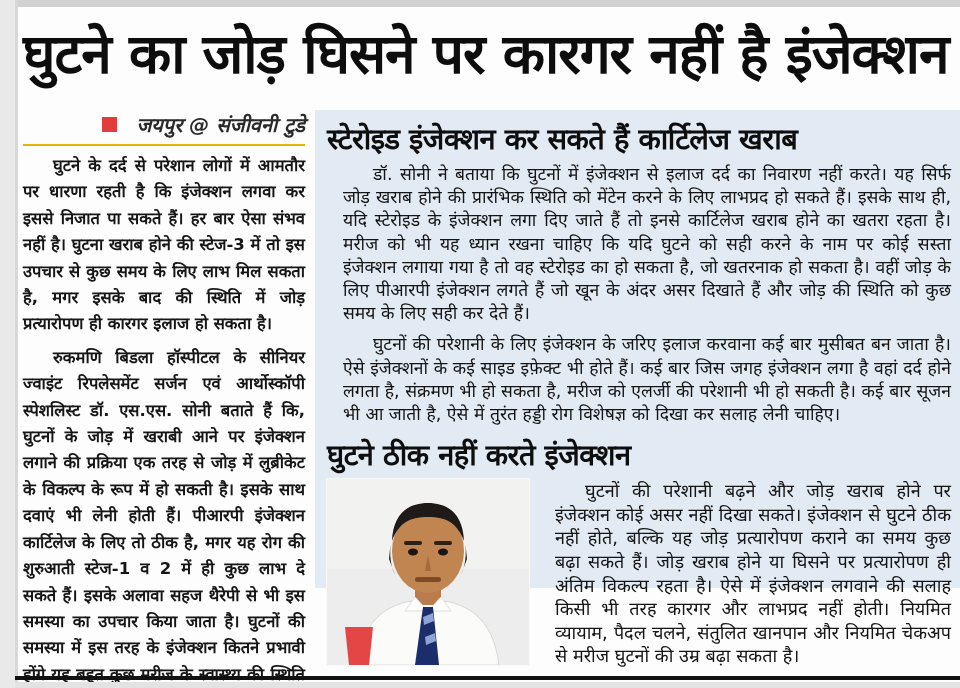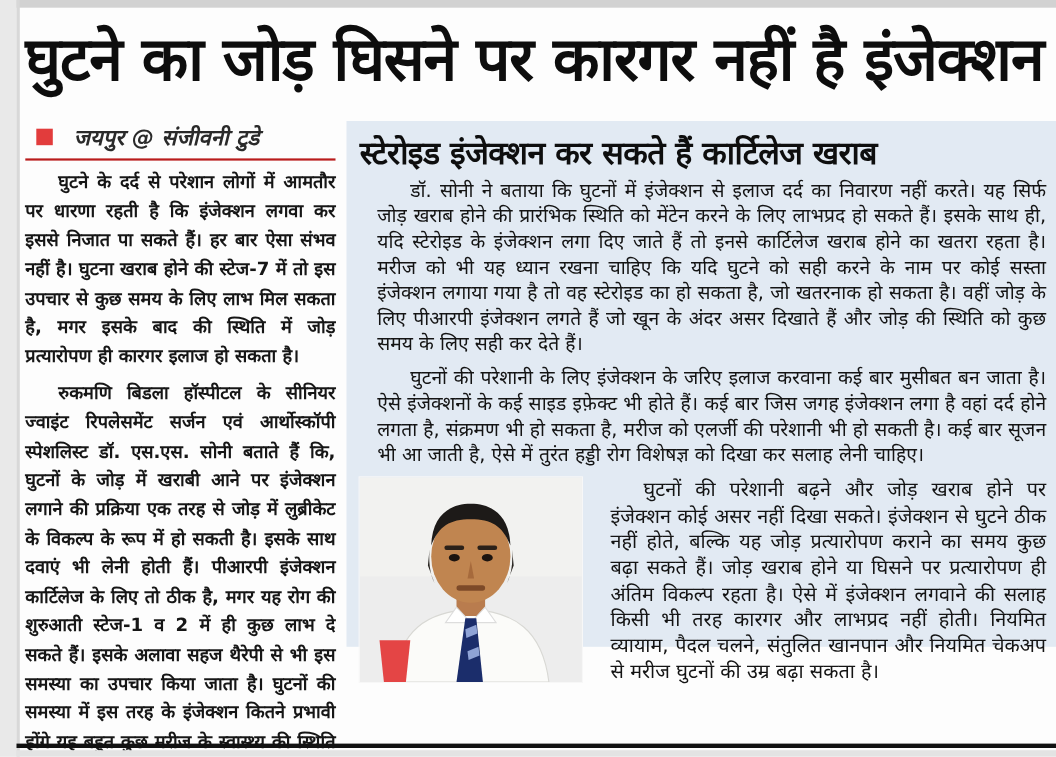--- a/index.html
+++ b/index.html
@@ -27,21 +27,22 @@
   }
 
   
   .left-col{
     position:absolute;left:8px;top:108px;width:282px;height:564px;
     color:#1b1b1b;
   }
   .byline-row{
     display:flex;align-items:center;gap:19px;
     padding:3px 0 6px 10px;
-    border-bottom:2px solid #b91c1c;
+    border-bottom:2px solid #eab308;
+    justify-content:flex-end;
   }
   .byline-square{width:15px;height:15px;background:#e23c3c;flex:0 0 auto;}
   .byline-text{
     font-size:20px;font-weight:700;font-style:italic;color:#2a2a2a;
     white-space:nowrap;
   }
   .left-col p{
     margin:7px 0 0 0;
     font-size:16.5px;line-height:26.4px;font-weight:600;
     text-align:justify;text-justify:inter-word;color:#161616;
@@ -78,30 +79,31 @@
   <div class="edge-left"></div>
   <div class="edge-right"></div>
 
   <div class="headline">घुटने का जोड़ घिसने पर कारगर नहीं है इंजेक्शन</div>
 
   <div class="left-col">
     <div class="byline-row">
       <span class="byline-square"></span>
       <span class="byline-text">जयपुर @ संजीवनी टुडे</span>
     </div>
-    <p>घुटने के दर्द से परेशान लोगों में आमतौर पर धारणा रहती है कि इंजेक्शन लगवा कर इससे निजात पा सकते हैं। हर बार ऐसा संभव नहीं है। घुटना खराब होने की स्टेज-7 में तो इस उपचार से कुछ समय के लिए लाभ मिल सकता है, मगर इसके बाद की स्थिति में जोड़ प्रत्यारोपण ही कारगर इलाज हो सकता है।</p>
+    <p>घुटने के दर्द से परेशान लोगों में आमतौर पर धारणा रहती है कि इंजेक्शन लगवा कर इससे निजात पा सकते हैं। हर बार ऐसा संभव नहीं है। घुटना खराब होने की स्टेज-3 में तो इस उपचार से कुछ समय के लिए लाभ मिल सकता है, मगर इसके बाद की स्थिति में जोड़ प्रत्यारोपण ही कारगर इलाज हो सकता है।</p>
     <p>रुकमणि बिडला हॉस्पीटल के सीनियर ज्वाइंट रिपलेसमेंट सर्जन एवं आर्थोस्कॉपी स्पेशलिस्ट डॉ. एस.एस. सोनी बताते हैं कि, घुटनों के जोड़ में खराबी आने पर इंजेक्शन लगाने की प्रक्रिया एक तरह से जोड़ में लुब्रीकेट के विकल्प के रूप में हो सकती है। इसके साथ दवाएं भी लेनी होती हैं। पीआरपी इंजेक्शन कार्टिलेज के लिए तो ठीक है, मगर यह रोग की शुरुआती स्टेज-1 व 2 में ही कुछ लाभ दे सकते हैं। इसके अलावा सहज थैरेपी से भी इस समस्या का उपचार किया जाता है। घुटनों की समस्या में इस तरह के इंजेक्शन कितने प्रभावी होंगे यह बहुत कुछ मरीज के स्वास्थ्य की स्थिति पर भी निर्भर करता है। मरीज को कोई अन्य बीमारी न हो, नियमित व्यायाम करता हो, पैदल चलता हो, उनमें इसका असर हो सकता है।</p>
   </div>
 
   <div class="panel">
     <div class="sec-title">स्टेरोइड इंजेक्शन कर सकते हैं कार्टिलेज खराब</div>
     <p class="sec-body">डॉ. सोनी ने बताया कि घुटनों में इंजेक्शन से इलाज दर्द का निवारण नहीं करते। यह सिर्फ जोड़ खराब होने की प्रारंभिक स्थिति को मेंटेन करने के लिए लाभप्रद हो सकते हैं। इसके साथ ही, यदि स्टेरोइड के इंजेक्शन लगा दिए जाते हैं तो इनसे कार्टिलेज खराब होने का खतरा रहता है। मरीज को भी यह ध्यान रखना चाहिए कि यदि घुटने को सही करने के नाम पर कोई सस्ता इंजेक्शन लगाया गया है तो वह स्टेरोइड का हो सकता है, जो खतरनाक हो सकता है। वहीं जोड़ के लिए पीआरपी इंजेक्शन लगते हैं जो खून के अंदर असर दिखाते हैं और जोड़ की स्थिति को कुछ समय के लिए सही कर देते हैं।</p>
 
     <p class="sec-body">घुटनों की परेशानी के लिए इंजेक्शन के जरिए इलाज करवाना कई बार मुसीबत बन जाता है। ऐसे इंजेक्शनों के कई साइड इफ़ेक्ट भी होते हैं। कई बार जिस जगह इंजेक्शन लगा है वहां दर्द होने लगता है, संक्रमण भी हो सकता है, मरीज को एलर्जी की परेशानी भी हो सकती है। कई बार सूजन भी आ जाती है, ऐसे में तुरंत हड्डी रोग विशेषज्ञ को दिखा कर सलाह लेनी चाहिए।</p>
 
+    <div class="sec-title">घुटने ठीक नहीं करते इंजेक्शन</div>
     <div class="sec3-row">
       <div class="photo-box">
         <svg width="202" height="186" viewBox="0 0 202 186" xmlns="http://www.w3.org/2000/svg">
           <rect x="0" y="0" width="202" height="186" fill="#ededed"></rect>
           <rect x="0" y="0" width="202" height="90" fill="#f2f2f0"></rect>
 
           <path d="M30 186 C36 138 62 122 101 120 C140 122 166 138 172 186 Z" fill="#fbfbf9" stroke="#d8d8d4" stroke-width="1"></path>
 
           <rect x="88" y="100" width="26" height="26" fill="#b97c4e"></rect>
 

